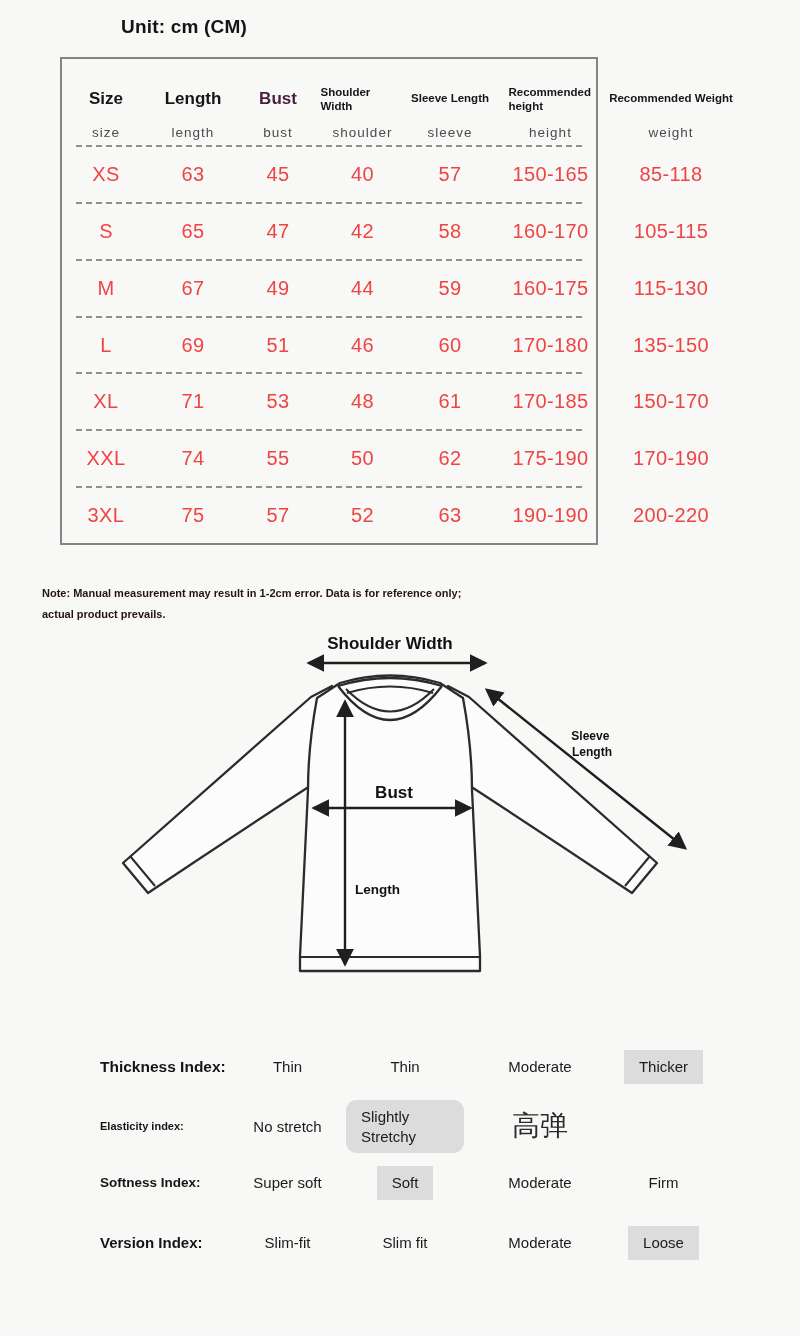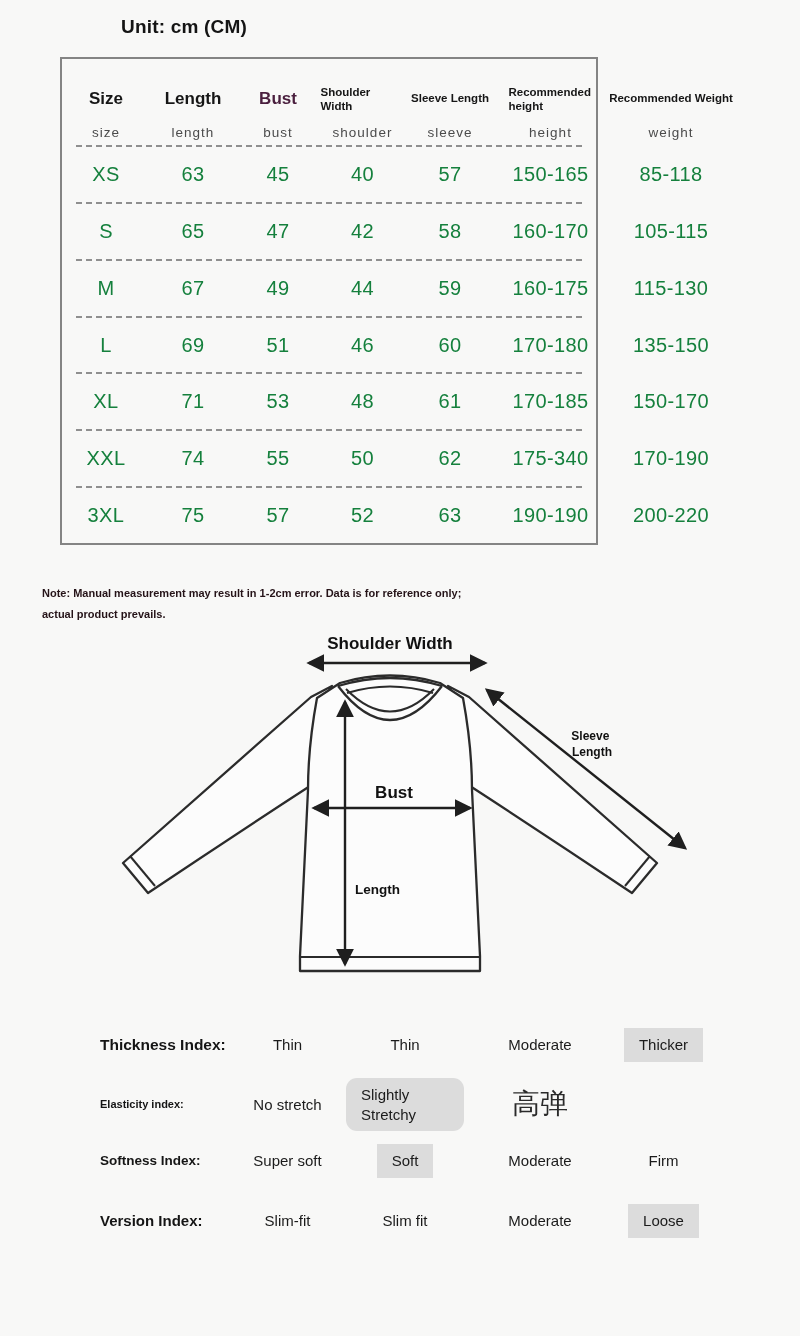--- a/index.html
+++ b/index.html
@@ -36,31 +36,31 @@
   .h-sub {
     font-size:13.5px; color:#4b4b4b; letter-spacing:1px; height:26px;
     display:flex; align-items:center; justify-content:center;
   }
   .sep { border-top:2px dashed #8f8f8f; margin:0 14px; height:0; }
   .trow {
     flex:1; display:grid;
     grid-template-columns:88px 86px 84px 85px 90px 111px 130px;
     align-items:center;
   }
-  .tcell { text-align:center; font-size:20px; color:#15803d; letter-spacing:0.4px; }
+  .tcell { text-align:center; font-size:20px; color:#ef4444; letter-spacing:0.4px; }
   
   .note {
     position:absolute; left:42px; top:583px; width:724px;
     font-size:11px; font-weight:bold; color:#251318; line-height:21px;
   }
   
   .diagram { position:absolute; left:60px; top:626px; width:660px; height:392px; }
   .svg-label { font-family:"Liberation Sans", sans-serif; font-weight:bold; fill:#111; }
   
-  .index-section { position:absolute; left:100px; top:1020px; width:612px; }
+  .index-section { position:absolute; left:100px; top:1042px; width:612px; }
   .idx-row {
     display:grid; grid-template-columns:130px 115px 120px 150px 97px;
     align-items:center; min-height:50px;
   }
   .idx-row.r0 { margin-bottom:8px; }
   .idx-row.r1 { margin-bottom:5px; }
   .idx-row.r2 { margin-bottom:10px; }
   .idx-label { font-weight:bold; color:#151515; line-height:1.25; }
   .r0 .idx-label { font-size:15.5px; }
   .r1 .idx-label { font-size:11px; }
@@ -177,21 +177,21 @@
     <div class="tcell">170-185</div>
     <div class="tcell">150-170</div>
   </div>
   <div class="sep"></div>
   <div class="trow">
     <div class="tcell">XXL</div>
     <div class="tcell">74</div>
     <div class="tcell">55</div>
     <div class="tcell">50</div>
     <div class="tcell">62</div>
-    <div class="tcell">175-340</div>
+    <div class="tcell">175-190</div>
     <div class="tcell">170-190</div>
   </div>
   <div class="sep"></div>
   <div class="trow">
     <div class="tcell">3XL</div>
     <div class="tcell">75</div>
     <div class="tcell">57</div>
     <div class="tcell">52</div>
     <div class="tcell">63</div>
     <div class="tcell">190-190</div>

